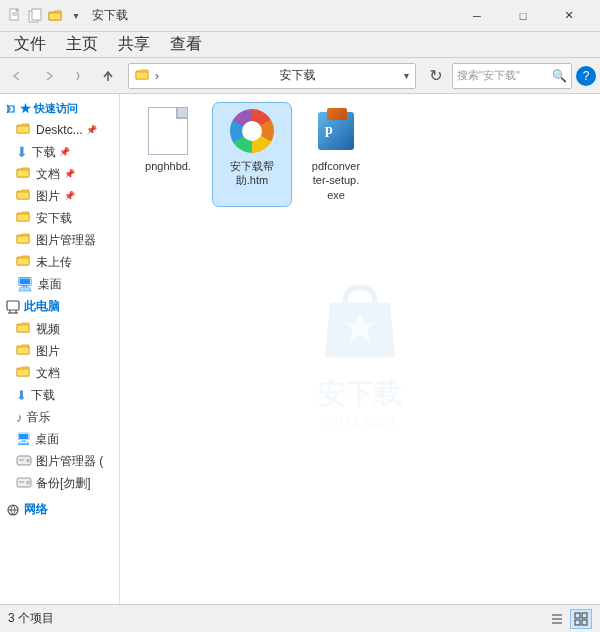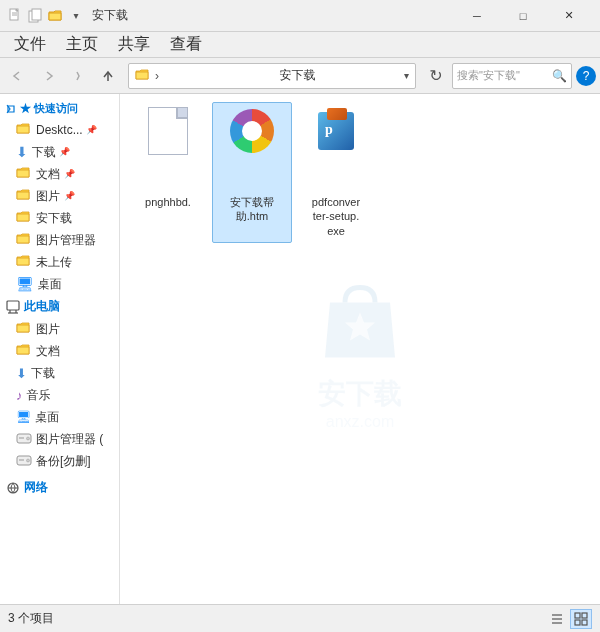--- a/index.html
+++ b/index.html
@@ -227,36 +227,35 @@
     .file-item {
       width: 80px;
       display: flex;
       flex-direction: column;
       align-items: center;
       padding: 4px;
       cursor: pointer;
       border: 1px solid transparent;
       border-radius: 2px;
     }
-    .file-item.selected { background: #cce8ff; border-color: #7ab8e8; }
+    .file-item.selected { background: #cce8ff; border-color: #7ab8e8; border-radius: 7px; }
     .file-icon-area {
       width: 48px;
       height: 48px;
       display: flex;
       align-items: center;
       justify-content: center;
       margin-bottom: 4px;
     }
     .file-name {
       font-size: 11px;
       color: #333;
       text-align: center;
       word-break: break-word;
       line-height: 1.3;
-      margin-top: 36px;
     }
 
     
     .status-bar {
       height: 28px;
       background: #f0f0f0;
       border-top: 1px solid #d0d0d0;
       display: flex;
       align-items: center;
       padding: 0 8px;
@@ -496,20 +495,29 @@
     <div class="sidebar-section-header" style="">
       <svg width="14" height="14" viewBox="0 0 14 14">
           <rect x="1" y="1" width="12" height="9" fill="none" stroke="#555" stroke-width="1.2" rx="1"></rect>
           <line x1="4" y1="10" x2="4" y2="13" stroke="#555" stroke-width="1.2"></line>
           <line x1="10" y1="10" x2="10" y2="13" stroke="#555" stroke-width="1.2"></line>
           <line x1="2" y1="13" x2="12" y2="13" stroke="#555" stroke-width="1.2"></line>
         </svg>
       <span>此电脑</span>
     </div>
 
+    <div class="sidebar-item">
+      <span>
+        <svg width="16" height="13" viewBox="0 0 16 13">
+            <path d="M1 3 L5 3 L6 2 L13 2 L13 11 L1 11 Z" fill="#ffd040" stroke="#daa020" stroke-width="0.8"></path>
+            <path d="M1 4 L13 4 L13 11 L1 11 Z" fill="#ffe060" stroke="#daa020" stroke-width="0.8"></path>
+          </svg>
+      </span>
+      <span>视频</span>
+    </div>
 
     <div class="sidebar-item">
       <span>
         <svg width="16" height="13" viewBox="0 0 16 13">
             <path d="M1 3 L5 3 L6 2 L13 2 L13 11 L1 11 Z" fill="#ffd040" stroke="#daa020" stroke-width="0.8"></path>
             <path d="M1 4 L13 4 L13 11 L1 11 Z" fill="#ffe060" stroke="#daa020" stroke-width="0.8"></path>
           </svg>
       </span>
       <span>图片</span>
     </div>

